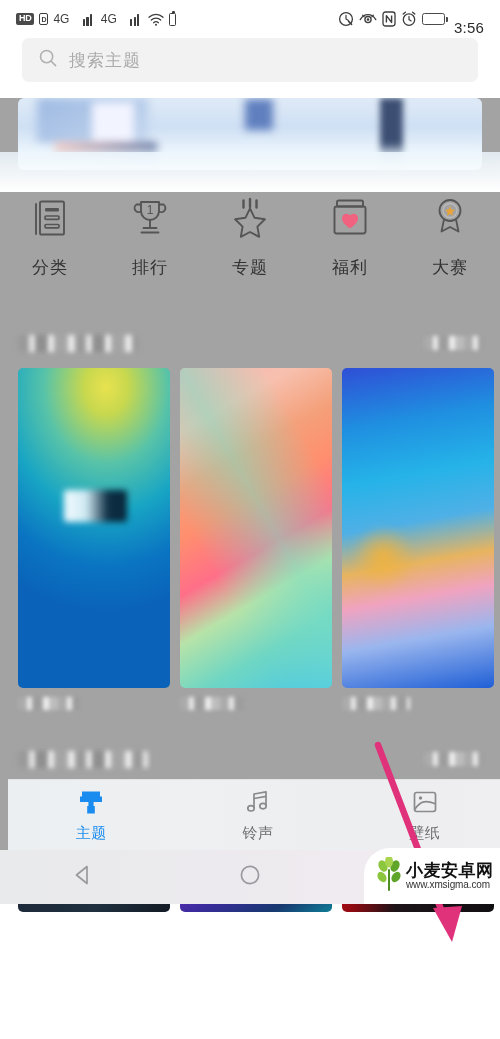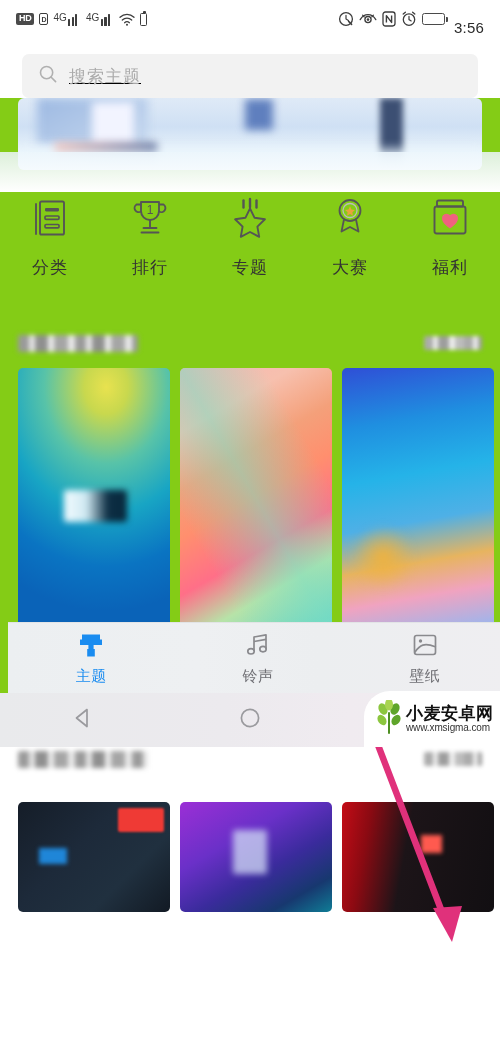--- a/index.html
+++ b/index.html
@@ -1,21 +1,21 @@
 <!DOCTYPE html>
 <html><head>
 <meta charset="utf-8">
 <style>
   * { margin:0; padding:0; box-sizing:border-box; }
   html, body {
     width:500px; height:1039px;
     font-family:"Liberation Sans","DejaVu Sans",sans-serif;
     background:#ffffff; overflow:hidden;
   }
-  .phone { position:relative; width:500px; height:747px; background:#84cc16; }
+  .phone { position:relative; width:500px; height:904px; background:#a3a3a3; }
 
   
   .statusbar {
     position:absolute; top:0; left:0; width:500px; height:38px;
     display:flex; align-items:center; justify-content:space-between;
     padding:0 16px; background:#ffffff; z-index:30;
   }
   .sb-left, .sb-right { display:flex; align-items:center; gap:5px; }
   .sb-hd {
     background:#4a4a4a; color:#fff; font-size:9px; font-weight:bold;
@@ -23,21 +23,21 @@
   }
   .sb-simbox {
     border:1.3px solid #3d3d3d; border-radius:2px; width:9px; height:12px;
     display:flex; align-items:center; justify-content:center;
     font-size:7px; font-weight:bold; color:#3d3d3d;
   }
   .sig { display:flex; align-items:flex-end; gap:1.2px; height:13px; }
   .sig i { display:block; width:2.4px; background:#3d3d3d; border-radius:0.5px; }
   .sig i:nth-child(1){height:4px;} .sig i:nth-child(2){height:6.5px;}
   .sig i:nth-child(3){height:9px;} .sig i:nth-child(4){height:12px;}
-  .sig-g { font-size:10px; color:#3d3d3d; align-self:flex-start; margin-right:0; line-height:1; }
+  .sig-g { font-size:12px; color:#3d3d3d; align-self:flex-start; margin-right:12px; line-height:1; }
   .sb-time { font-size:15px; color:#2b2b2b; margin-left:4px; letter-spacing:0.2px;margin-top:16px; }
   .batt {
     width:23px; height:12px; border:1.4px solid #4a4a4a; border-radius:2.5px;
     position:relative; padding:1.3px;
   }
   .batt::after{
     content:""; position:absolute; right:-3.6px; top:3px;
     width:2px; height:5px; background:#4a4a4a; border-radius:0 1px 1px 0;
   }
   .batt .fill{ height:100%; width:36%; background:#f5a623; border-radius:1px; }
@@ -48,21 +48,21 @@
   .battsm::after{
     content:""; position:absolute; left:2px; top:-3px; width:3px; height:2px;
     background:#3d3d3d; border-radius:1px 1px 0 0;
   }
   .battsm .fill{ height:100%; background:#3d3d3d; }
   .ic { display:flex; align-items:center; color:#3d3d3d; }
 
   
   .searchwrap {
     position:absolute; top:38px; left:0; width:500px; height:60px;
-    background:#fff; padding:0 22px; display:flex; align-items:flex-end; z-index:25;text-decoration:underline;
+    background:#fff; padding:0 22px; display:flex; align-items:flex-start; z-index:25;
   }
   .searchbar {
     width:100%; height:44px; background:#f2f2f2; border-radius:7px;
     display:flex; align-items:center; padding:0 16px; gap:11px;
   }
   .search-ph { color:#aaaaaa; font-size:17px; letter-spacing:1px; }
 
   
   .banner {
     position:absolute; top:98px; left:18px; width:464px; height:72px;
@@ -324,39 +324,39 @@
           <path d="M22 2v8" stroke="#555" stroke-width="2.4" stroke-linecap="round"></path>
           <path d="M28.5 3.5v7" stroke="#555" stroke-width="2.4" stroke-linecap="round"></path>
           <path d="M22 15.5l4.6 9.3 10.3 1.5-7.5 7.3 1.8 10.2L22 39l-9.2 4.8 1.8-10.2-7.5-7.3 10.3-1.5z" transform="translate(0,-4) scale(1)" fill="none" stroke="#555" stroke-width="1.9" stroke-linejoin="round"></path>
         </svg>
       </span>
       <span class="cat-label">专题</span>
     </div>
 
     <div class="cat">
       <span class="cat-ic">
+        <svg width="44" height="44" viewBox="0 0 44 44">
+          <rect x="9" y="3.5" width="26" height="6" rx="1.6" fill="none" stroke="#555" stroke-width="1.9"></rect>
+          <rect x="6.5" y="9.5" width="31" height="27" rx="2.2" fill="none" stroke="#555" stroke-width="1.9"></rect>
+          <path d="M22 31.5c-6-4.2-8-7-8-10.2a4.6 4.6 0 0 1 8-3 4.6 4.6 0 0 1 8 3c0 3.2-2 6-8 10.2z" fill="#f0627f"></path>
+        </svg>
+      </span>
+      <span class="cat-label">福利</span>
+    </div>
+
+    <div class="cat">
+      <span class="cat-ic">
         <svg width="40" height="44" viewBox="0 0 40 44">
           <circle cx="20" cy="13.5" r="10.5" fill="none" stroke="#555" stroke-width="1.8"></circle>
           <circle cx="20" cy="13.5" r="7" fill="none" stroke="#bbb" stroke-width="1.3"></circle>
           <path d="M20 9.3l1.5 3.1 3.4.5-2.5 2.4.6 3.4-3-1.6-3 1.6.6-3.4-2.5-2.4 3.4-.5z" fill="#e8a33d"></path>
           <path d="M14 22.5l-2.5 12 8.5-4.5 8.5 4.5-2.5-12" fill="none" stroke="#555" stroke-width="1.8" stroke-linejoin="round"></path>
         </svg>
       </span>
       <span class="cat-label">大赛</span>
-    </div>
-
-    <div class="cat">
-      <span class="cat-ic">
-        <svg width="44" height="44" viewBox="0 0 44 44">
-          <rect x="9" y="3.5" width="26" height="6" rx="1.6" fill="none" stroke="#555" stroke-width="1.9"></rect>
-          <rect x="6.5" y="9.5" width="31" height="27" rx="2.2" fill="none" stroke="#555" stroke-width="1.9"></rect>
-          <path d="M22 31.5c-6-4.2-8-7-8-10.2a4.6 4.6 0 0 1 8-3 4.6 4.6 0 0 1 8 3c0 3.2-2 6-8 10.2z" fill="#f0627f"></path>
-        </svg>
-      </span>
-      <span class="cat-label">福利</span>
     </div>
   </div>
 
   <div class="sect-head" style="top:326px;">
     <span class="blurtext" style="width:120px;height:17px;"></span>
     <span class="blurtext sm" style="width:58px;height:14px;"></span>
   </div>
 
   <div class="thumbrow" style="top:368px;">
     <div class="thumb tall t1"></div>

